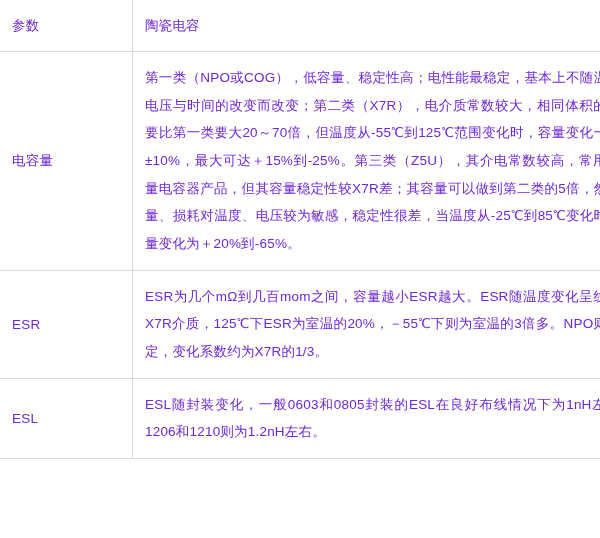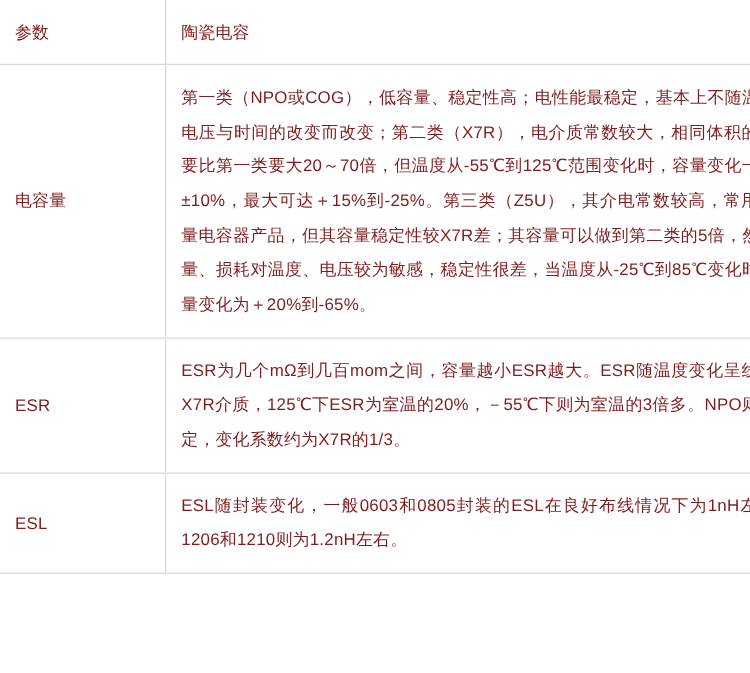--- a/index.html
+++ b/index.html
@@ -26,21 +26,21 @@
     table-layout: fixed;
     margin: 0;
   }
   table.spec td {
     border-top: 1px solid #d9d9d9;
     border-bottom: 1px solid #d9d9d9;
     vertical-align: middle;
     padding: 12px 10px 12px 12px;
     font-size: 13.5px;
     line-height: 2.0;
-    color: #7f1d1d;
+    color: #6d28d9;
     letter-spacing: 0.2px;
   }
   table.spec tr:first-child td {
     border-top: none;
   }
   .col-label {
     width: 110px;
     padding-left: 12px;
   }
   .col-value {

